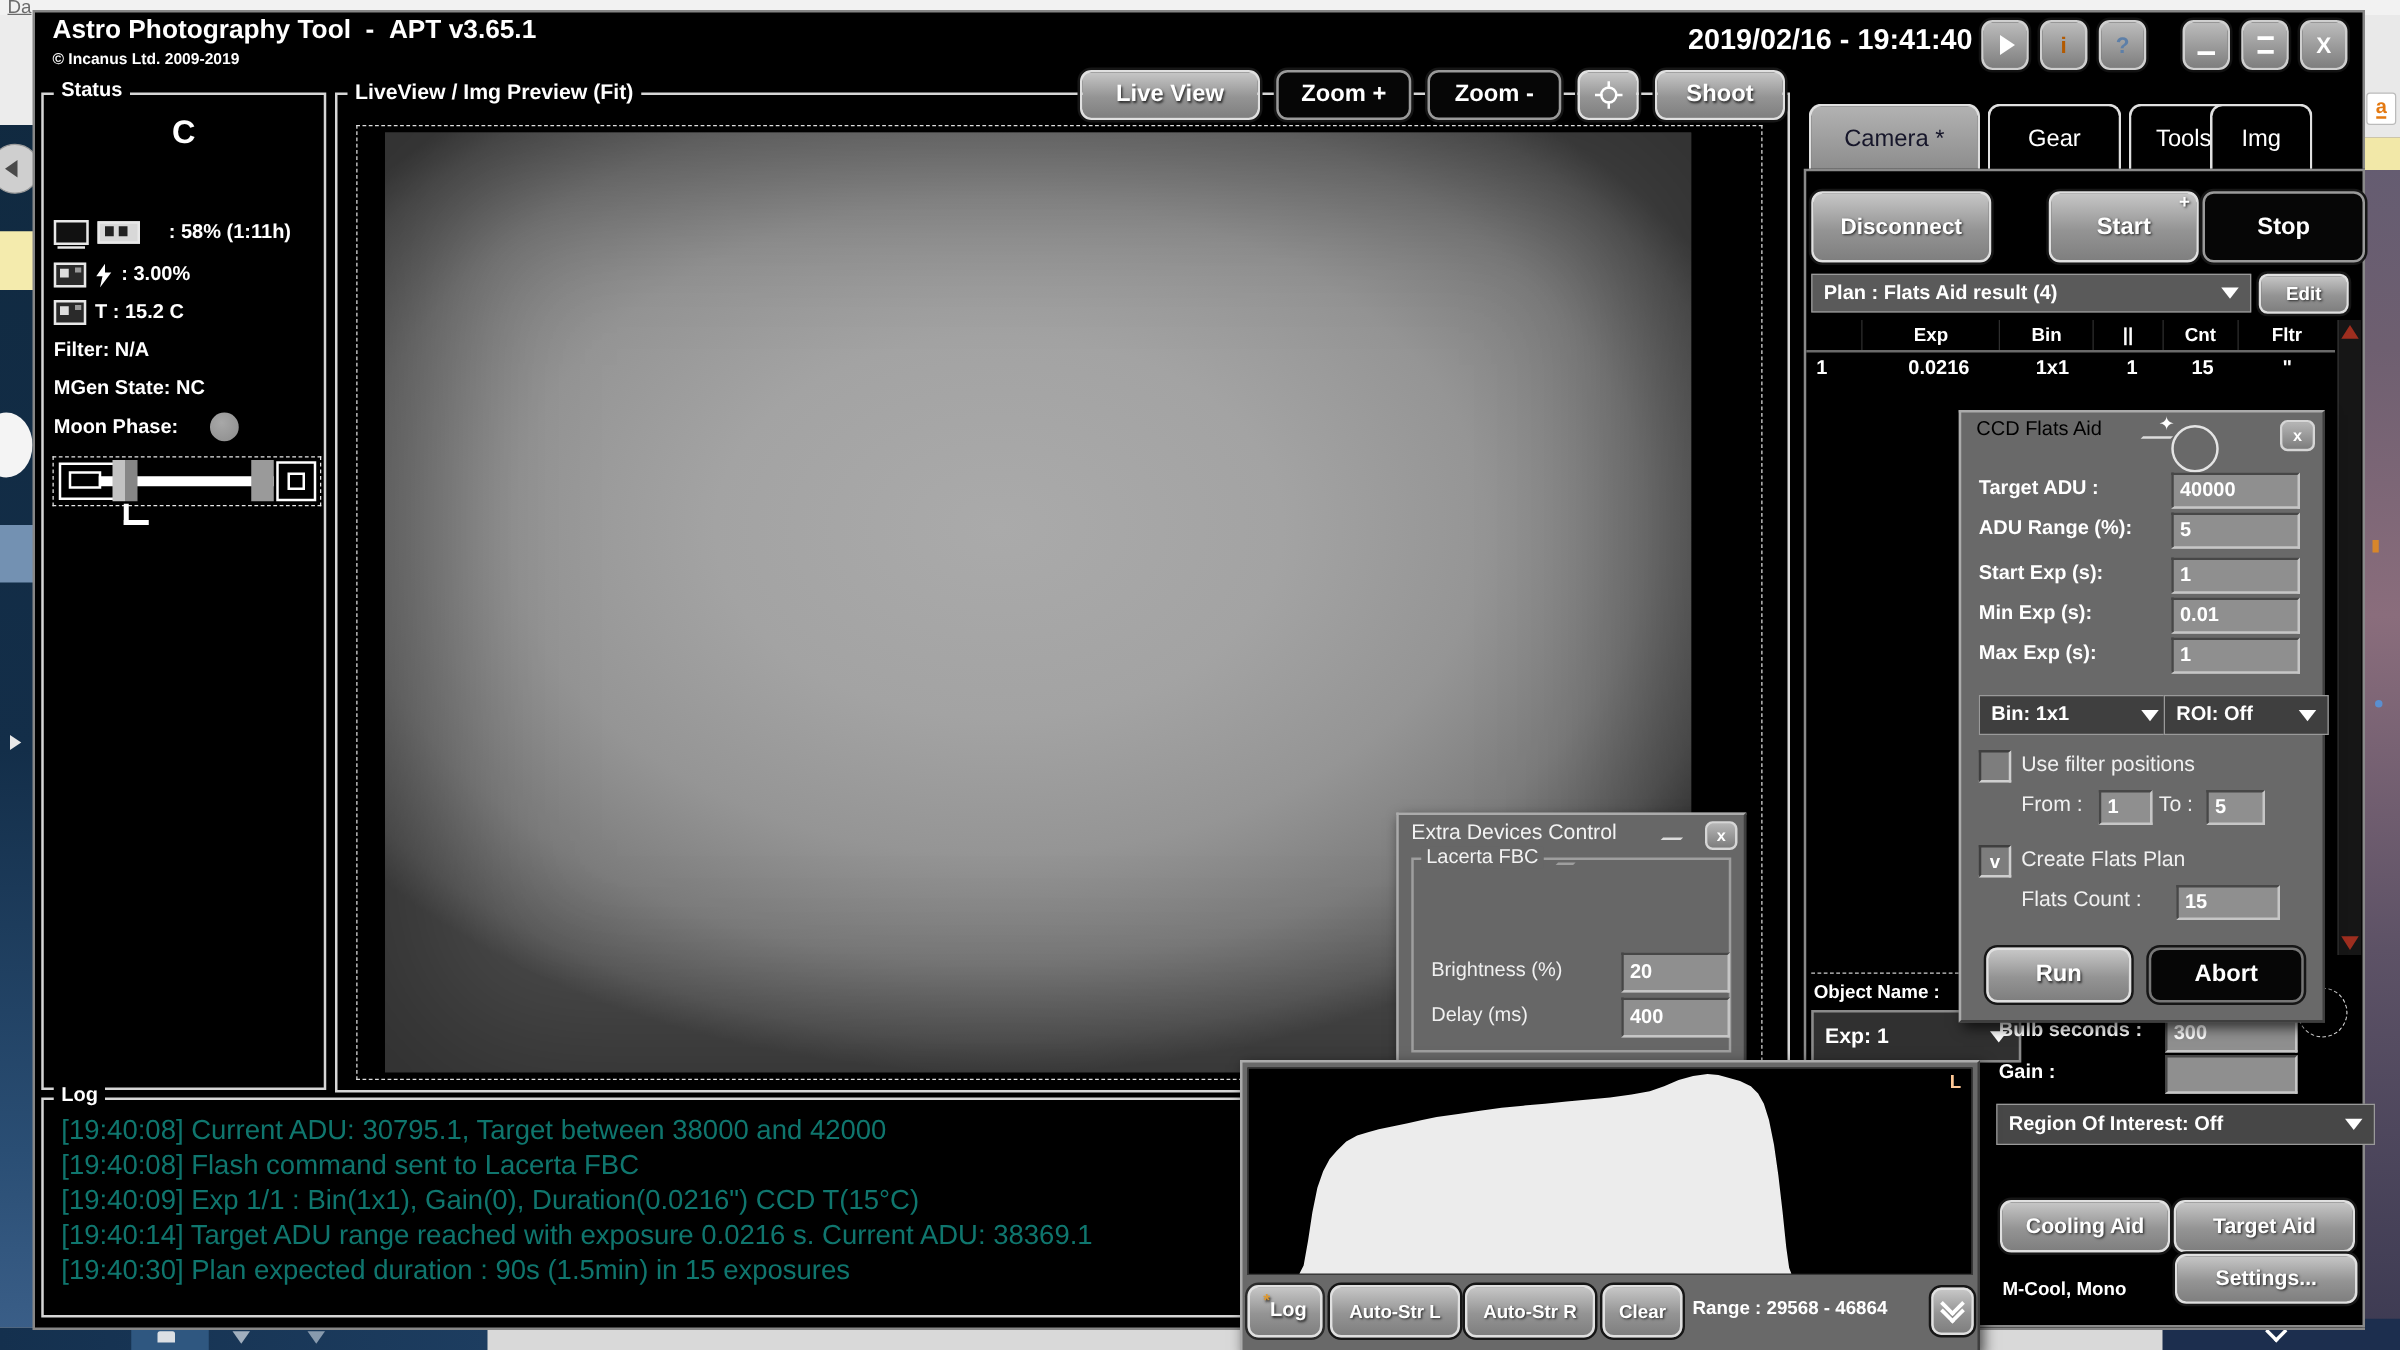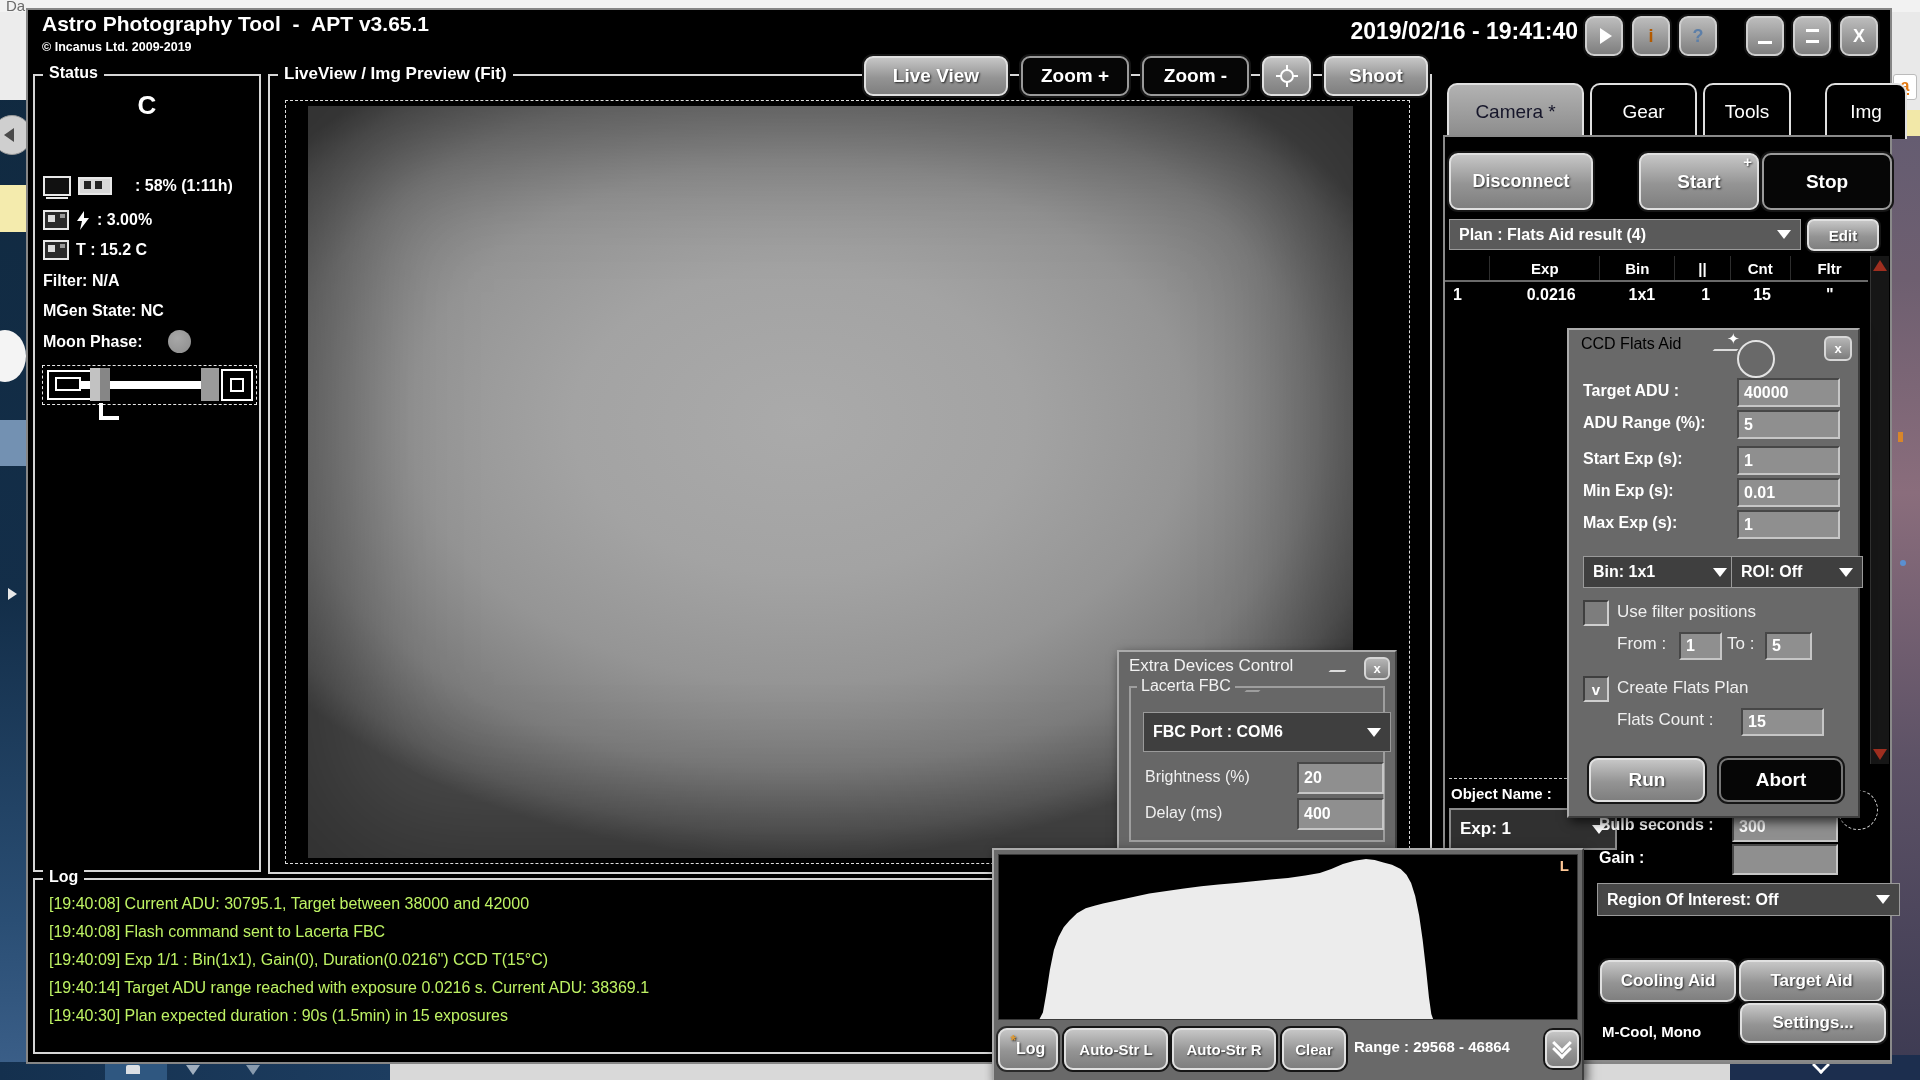--- a/index.html
+++ b/index.html
@@ -214,39 +214,39 @@
         <line x1="17" y1="12" x2="23" y2="12" stroke="#fff" stroke-width="2"></line>
       </svg>
     </div>
     <div class="btn" style="width:100px;height:36px;font-size:19px;">
         <span>Shoot</span>
       </div>
   </div>
 
   <div class="grp" style="left:5px;top:868px;width:966px;height:172px;">
     <span class="gt">Log</span>
-    <div class="abs" style="left:14px;top:10px;right:8px;color:#bef264;font-size:16px;font-weight:500;line-height:28px;">
+    <div class="abs" style="left:14px;top:10px;right:8px;color:#0f766e;font-size:22px;font-weight:500;line-height:28px;">
       <div class="nw">[19:40:08] Current ADU: 30795.1, Target between 38000 and 42000</div>
       <div class="nw">[19:40:08] Flash command sent to Lacerta FBC</div>
       <div class="nw">[19:40:09] Exp 1/1 : Bin(1x1), Gain(0), Duration(0.0216") CCD T(15°C)</div>
       <div class="nw">[19:40:14] Target ADU range reached with exposure 0.0216 s. Current ADU: 38369.1</div>
       <div class="nw">[19:40:30] Plan expected duration : 90s (1.5min) in 15 exposures</div>
     </div>
   </div>
 
   <div class="tab active" style="left:1419px;top:73px;width:133px;">
       <span>Camera *</span>
     </div>
   <div class="tab" style="left:1562px;top:73px;width:103px;">
       <span>Gear</span>
     </div>
   <div class="tab" style="left:1675px;top:73px;width:84px;">
       <span>Tools</span>
     </div>
-  <div class="tab" style="left:1797px;top:73px;width:78px;">
+  <div class="tab" style="left:1740px;top:73px;width:78px;">
       <span>Img</span>
     </div>
 
   <div class="abs" style="left:1415px;top:125px;width:445px;height:923px;border:2px solid #8a8a8a;background:#000;">
 
     <div class="btn" style="position:absolute;left:4px;top:16px;width:140px;height:53px;font-size:18px;">
       <span>Disconnect</span>
       </div>
     <div class="btn" style="position:absolute;left:194px;top:16px;width:116px;height:53px;font-size:19px;">
       <span>Start</span>
@@ -398,24 +398,20 @@
   <div class="win" style="left:1089px;top:640px;width:276px;height:198px;z-index:30;background:#676767;">
     <span class="abs wtitle" style="left:10px;top:4px;font-size:17px;font-weight:normal;color:#f2f2f2;">Extra Devices Control</span>
     <span class="notch abs" style="left:208px;top:7px;width:16px;"></span>
     <div class="closeb" style="right:5px;top:5px;width:22px;height:19px;">
       <span>x</span>
       </div>
 
     <div class="abs" style="left:10px;top:34px;width:252px;height:152px;border:2px solid #9e9e9e;">
       <span class="abs" style="left:6px;top:-11px;background:#676767;padding:0 4px;color:#f2f2f2;font-size:16px;">Lacerta FBC</span>
       <span class="notch abs" style="left:112px;top:-9px;width:14px;border-color:#9e9e9e;"></span>
-      <div class="dd" style="position:absolute;left:12px;top:24px;width:228px;height:38px;font-size:16px;">
-        <span>FBC Port : COM6</span>
-        <div class="tri"></div>
-        </div>
       <div class="abs lbl" style="left:14px;top:80px;font-size:16px;font-weight:normal;color:#f0f0f0;">Brightness (%)</div>
       <div class="inp" style="position:absolute;left:166px;top:74px;width:78px;height:28px;">
         <span>20</span>
         </div>
       <div class="abs lbl" style="left:14px;top:116px;font-size:16px;font-weight:normal;color:#f0f0f0;">Delay (ms)</div>
       <div class="inp" style="position:absolute;left:166px;top:110px;width:78px;height:28px;">
         <span>400</span>
         </div>
     </div>
   </div>

